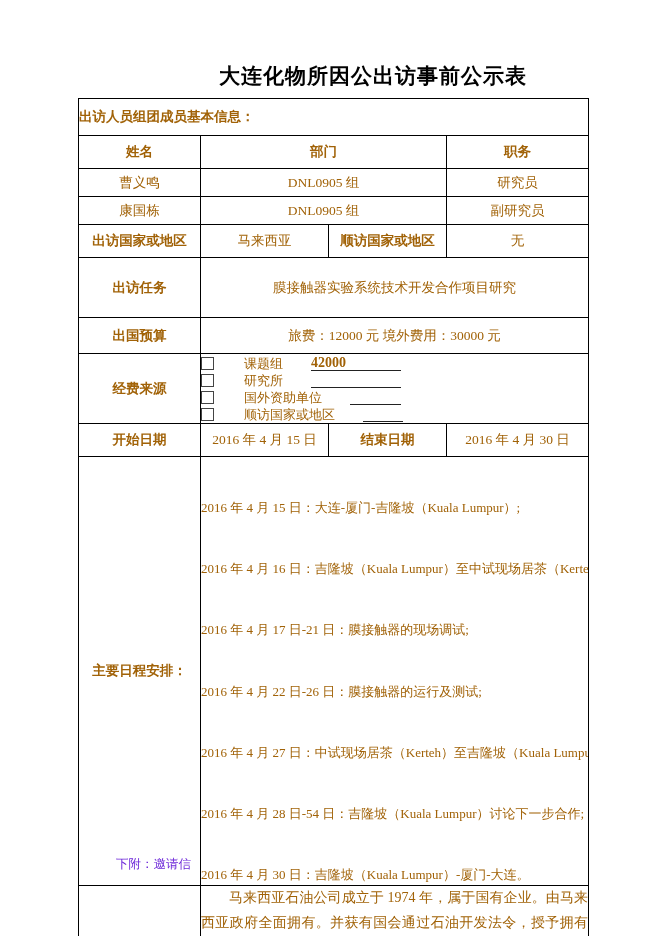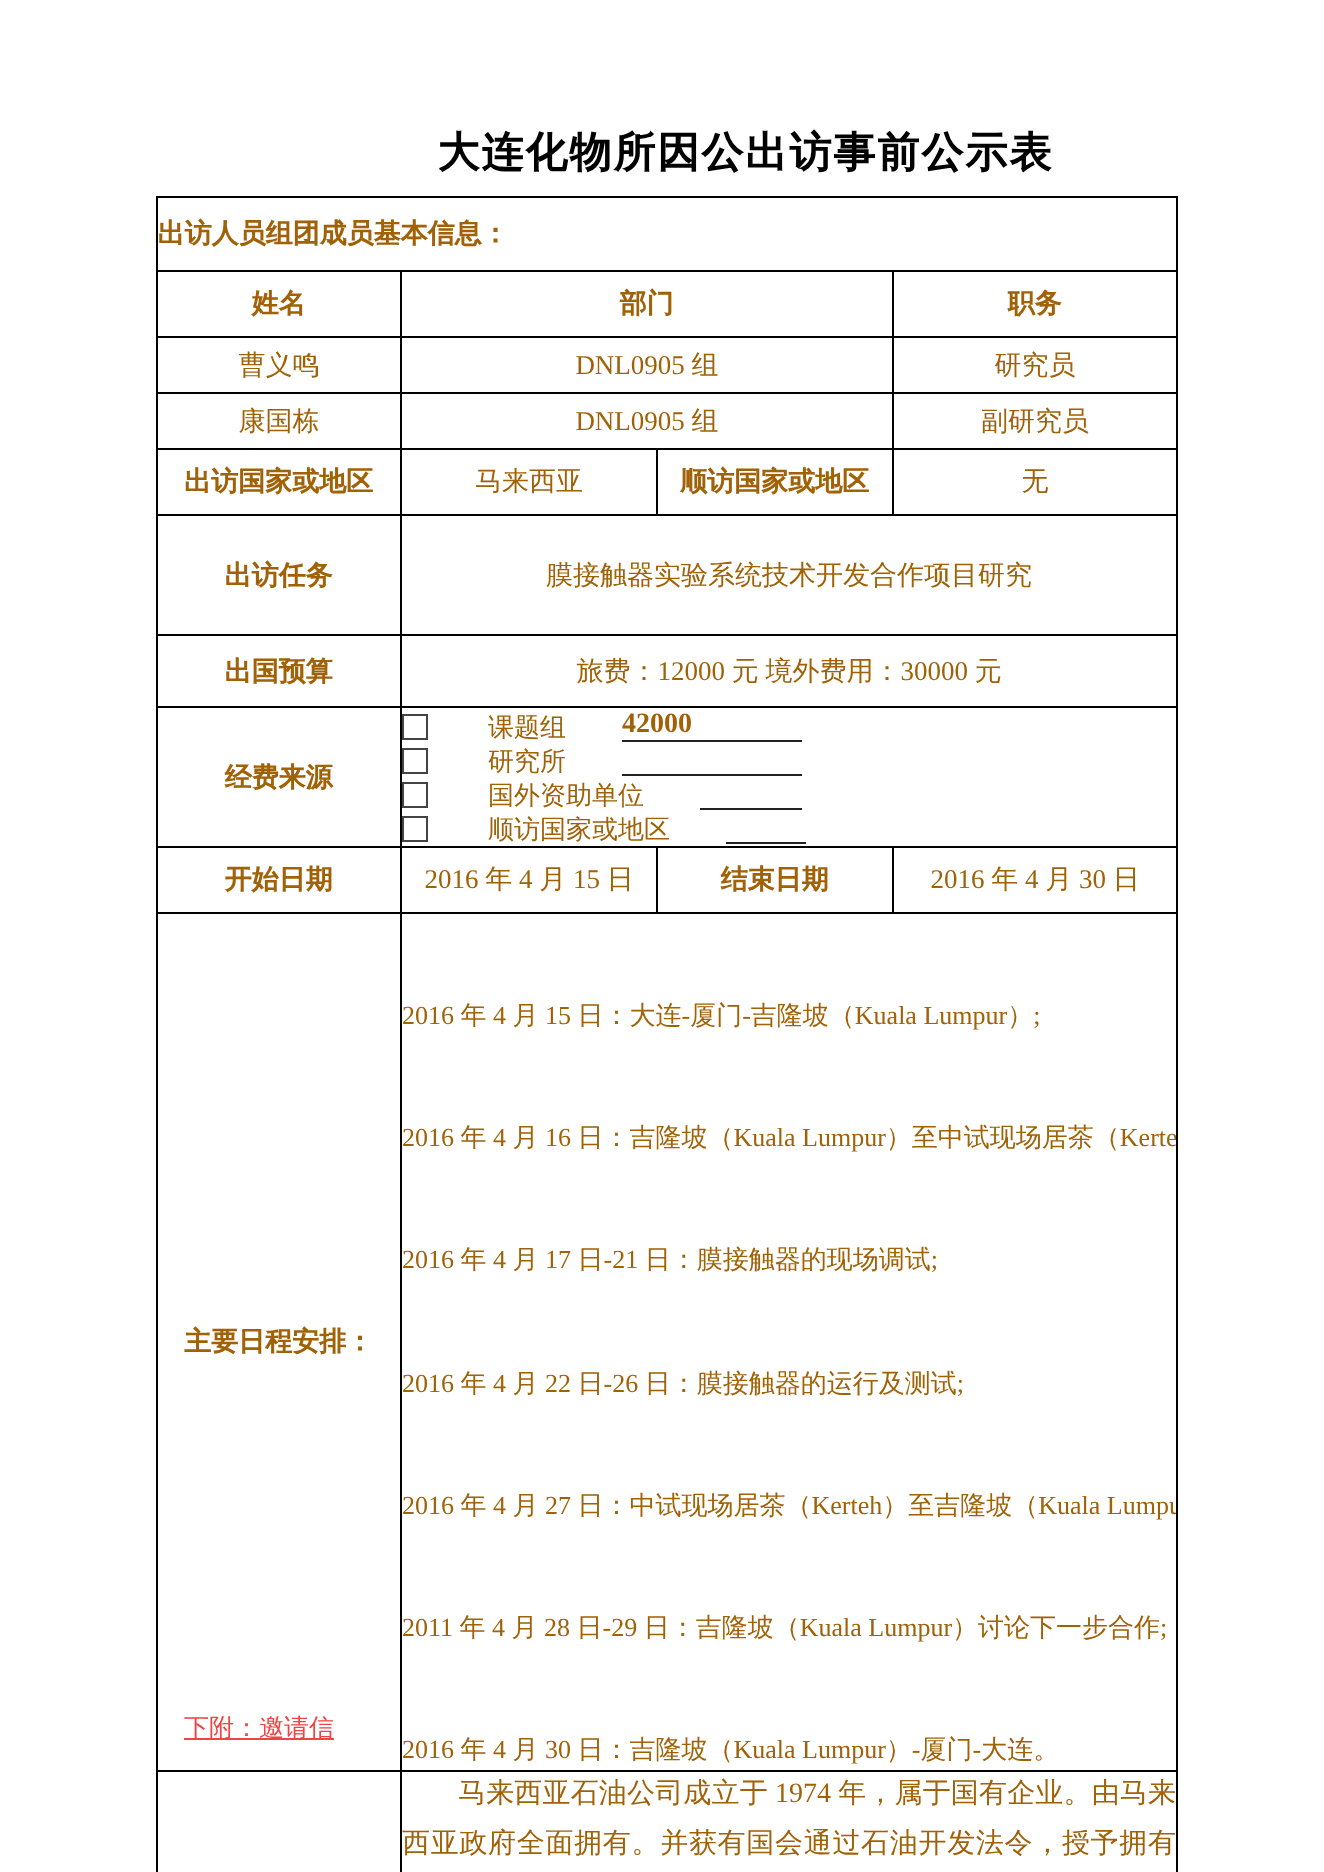--- a/index.html
+++ b/index.html
@@ -101,24 +101,23 @@
   .host-text {
     font-size: 14px;
     line-height: 24.8px;
     text-align: justify;
     text-indent: 2em;
     margin: 0;
   }
   .footer-note {
     position: absolute;
     top: 856px;
-    left: 92px;
+    left: 116px;
     font-size: 12.5px;
-    color: #ef4444;
-    text-decoration: underline;
+    color: #6d28d9;
   }
 </style>
 </head>
 <body>
 
 <div class="doc-title">大连化物所因公出访事前公示表</div>
 
 <table class="form">
   <colgroup>
     <col style="width:122px">
@@ -201,21 +200,21 @@
 
 
   <tr style="height:155px">
     <td class="label">主要日程安排：</td>
     <td colspan="3" class="schedule-cell">
       <div class="schedule-line">2016 年 4 月 15 日：大连-厦门-吉隆坡（Kuala Lumpur）;</div>
       <div class="schedule-line">2016 年 4 月 16 日：吉隆坡（Kuala Lumpur）至中试现场居茶（Kerteh）;</div>
       <div class="schedule-line">2016 年 4 月 17 日-21 日：膜接触器的现场调试;</div>
       <div class="schedule-line">2016 年 4 月 22 日-26 日：膜接触器的运行及测试;</div>
       <div class="schedule-line">2016 年 4 月 27 日：中试现场居茶（Kerteh）至吉隆坡（Kuala Lumpur）;</div>
-      <div class="schedule-line">2011 年 4 月 28 日-29 日：吉隆坡（Kuala Lumpur）讨论下一步合作;</div>
+      <div class="schedule-line">2016 年 4 月 28 日-54 日：吉隆坡（Kuala Lumpur）讨论下一步合作;</div>
       <div class="schedule-line">2016 年 4 月 30 日：吉隆坡（Kuala Lumpur）-厦门-大连。</div>
     </td>
   </tr>
 
   <tr style="height:175px">
     <td class="label">邀请单位介绍：</td>
     <td colspan="3" class="host-cell">
       <p class="host-text">马来西亚石油公司成立于 1974 年，属于国有企业。由马来西亚政府全面拥有。并获有国会通过石油开发法令，授予拥有和控制马来西亚石油资源的所有权利。公司被指定为马来西亚境内所有石油和天然气的开发公司，并被要求对这些资源进行增值加工处理。马来西亚石油公司已经从它成立之初的单纯石油天然气开采企业成长成为现在的业务范围广泛的在多个方面有增值能力的实体。通过三十年的发展建设，马石油已经成长为一家综合性的跨国石油天然气公司，属下拥有三家子公司（马石油贸易有限公司、马石油天然气有限公司和马来西亚国际船务有限公司），并在海外三十几个国家设有 100 多家子公司，被列为世界 500 强。</p>
     </td>
   </tr>

